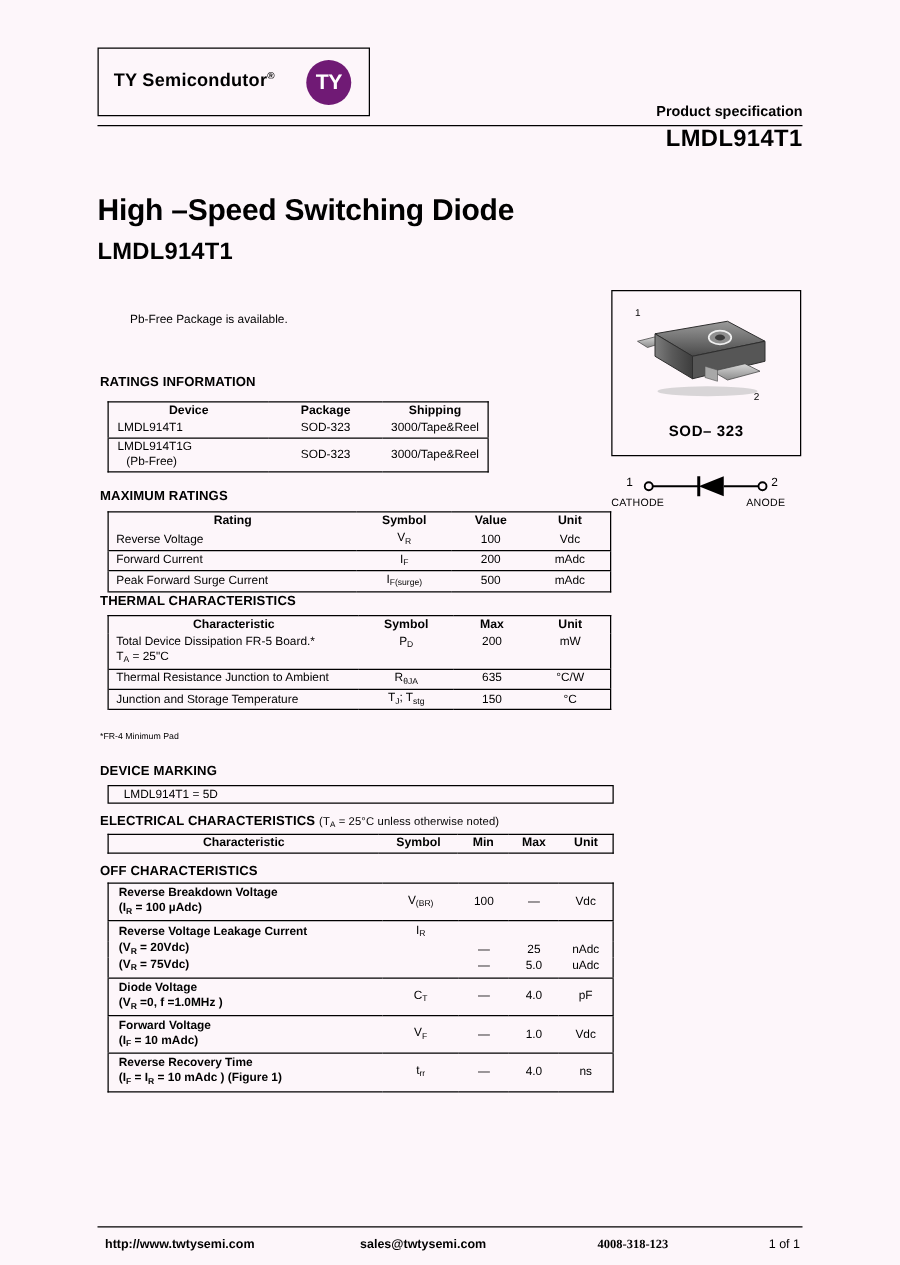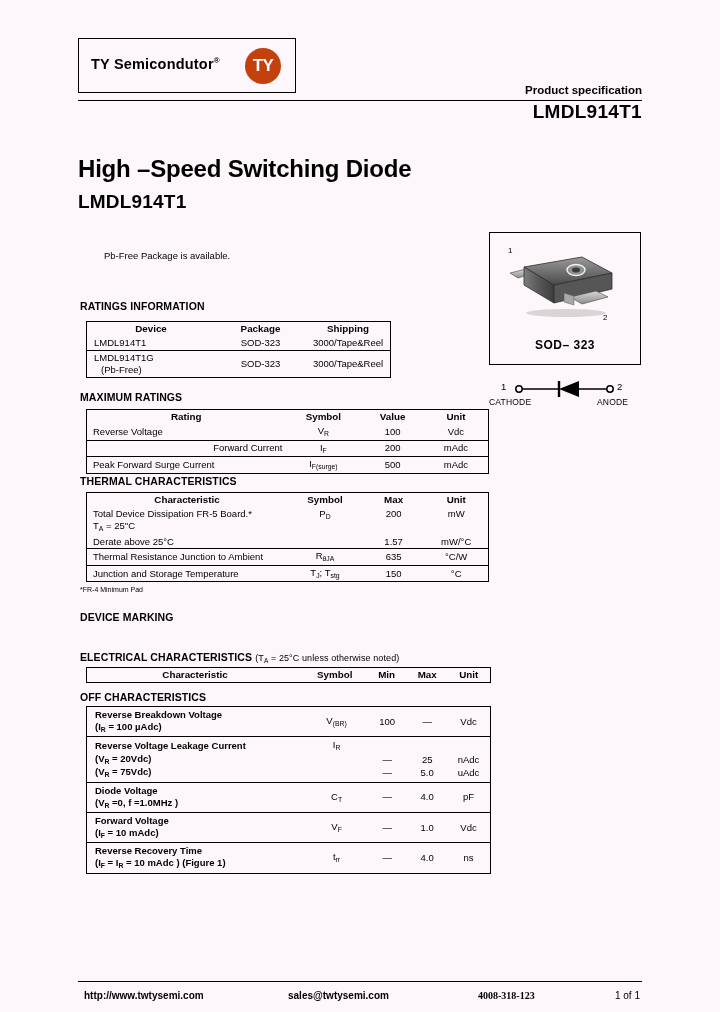--- a/index.html
+++ b/index.html
@@ -46,21 +46,21 @@
     font-size: 8px;
     vertical-align: super;
   }
   .logo-circle {
     position: absolute;
     right: 14px;
     top: 9px;
     width: 36px;
     height: 36px;
     border-radius: 50%;
-    background: #c2410c;
+    background: #701a75;
     color: #ffffff;
     font-size: 17px;
     font-weight: bold;
     line-height: 36px;
     text-align: center;
     letter-spacing: -0.5px;
   }
   .header-rule {
     position: absolute;
     left: 78px;
@@ -424,21 +424,21 @@
       <th class="cval sep-below">Value</th>
       <th class="cunit sep-below">Unit</th>
     </tr>
     <tr>
       <td class="cname l vline" style="padding-left:6px;margin-top:36px;">Reverse Voltage</td>
       <td class="csym c"><span>V</span><sub>R</sub></td>
       <td class="cval c">100</td>
       <td class="cunit c">Vdc</td>
     </tr>
     <tr class="rowline">
-      <td class="cname l vline" style="padding-left:6px;text-align:right;">Forward Current</td>
+      <td class="cname l vline" style="padding-left:6px;">Forward Current</td>
       <td class="csym c"><span>I</span><sub>F</sub></td>
       <td class="cval c">200</td>
       <td class="cunit c">mAdc</td>
     </tr>
     <tr class="rowline">
       <td class="cname l vline" style="padding-left:6px;">Peak Forward Surge Current</td>
       <td class="csym c"><span>I</span><sub>F(surge)</sub></td>
       <td class="cval c">500</td>
       <td class="cunit c">mAdc</td>
     </tr>
@@ -456,44 +456,41 @@
     </tr>
     <tr>
       <td class="cname l vline" style="padding-left:6px;">
         <span>Total Device Dissipation FR-5 Board.*</span><br>
         <span>T<sub>A</sub> = 25"C</span>
       </td>
       <td class="csym c" style="vertical-align:top;"><span>P</span><sub>D</sub></td>
       <td class="cval c" style="vertical-align:top;">200</td>
       <td class="cunit c" style="vertical-align:top;">mW</td>
     </tr>
-    <tr>
-      <td class="cname l vline" style="padding-left:6px;">Derate above 25°C</td>
-      <td class="csym c"></td>
-      <td class="cval c">1.57</td>
-      <td class="cunit c">mW/°C</td>
-    </tr>
     <tr class="rowline">
       <td class="cname l vline" style="padding-left:6px;">Thermal Resistance Junction to Ambient</td>
       <td class="csym c"><span>R</span><sub>θJA</sub></td>
       <td class="cval c">635</td>
       <td class="cunit c">°C/W</td>
     </tr>
     <tr class="rowline">
       <td class="cname l vline" style="padding-left:6px;">Junction and Storage Temperature</td>
       <td class="csym c"><span>T</span><sub>J</sub>; <span>T</span><sub>stg</sub></td>
       <td class="cval c">150</td>
       <td class="cunit c">°C</td>
     </tr>
   </tbody>
     </table>
 
   <div class="footnote">*FR-4 Minimum Pad</div>
 
   <div class="sec-head" style="left:80px; top:611px;">DEVICE MARKING</div>
+  <div id="device-marking-box">
+    <span>LMDL914T1 = 5D</span>
+  </div>
 
   <div class="sec-head" style="left:80px; top:651px;">
     <span>ELECTRICAL CHARACTERISTICS</span>
     <span class="normal">(T<sub>A</sub> = 25°C unless otherwise noted)</span>
   </div>
 
   <table class="dt bx" id="elec-head-table">
     <tbody>
         <tr>
       <th class="cname">Characteristic</th>

